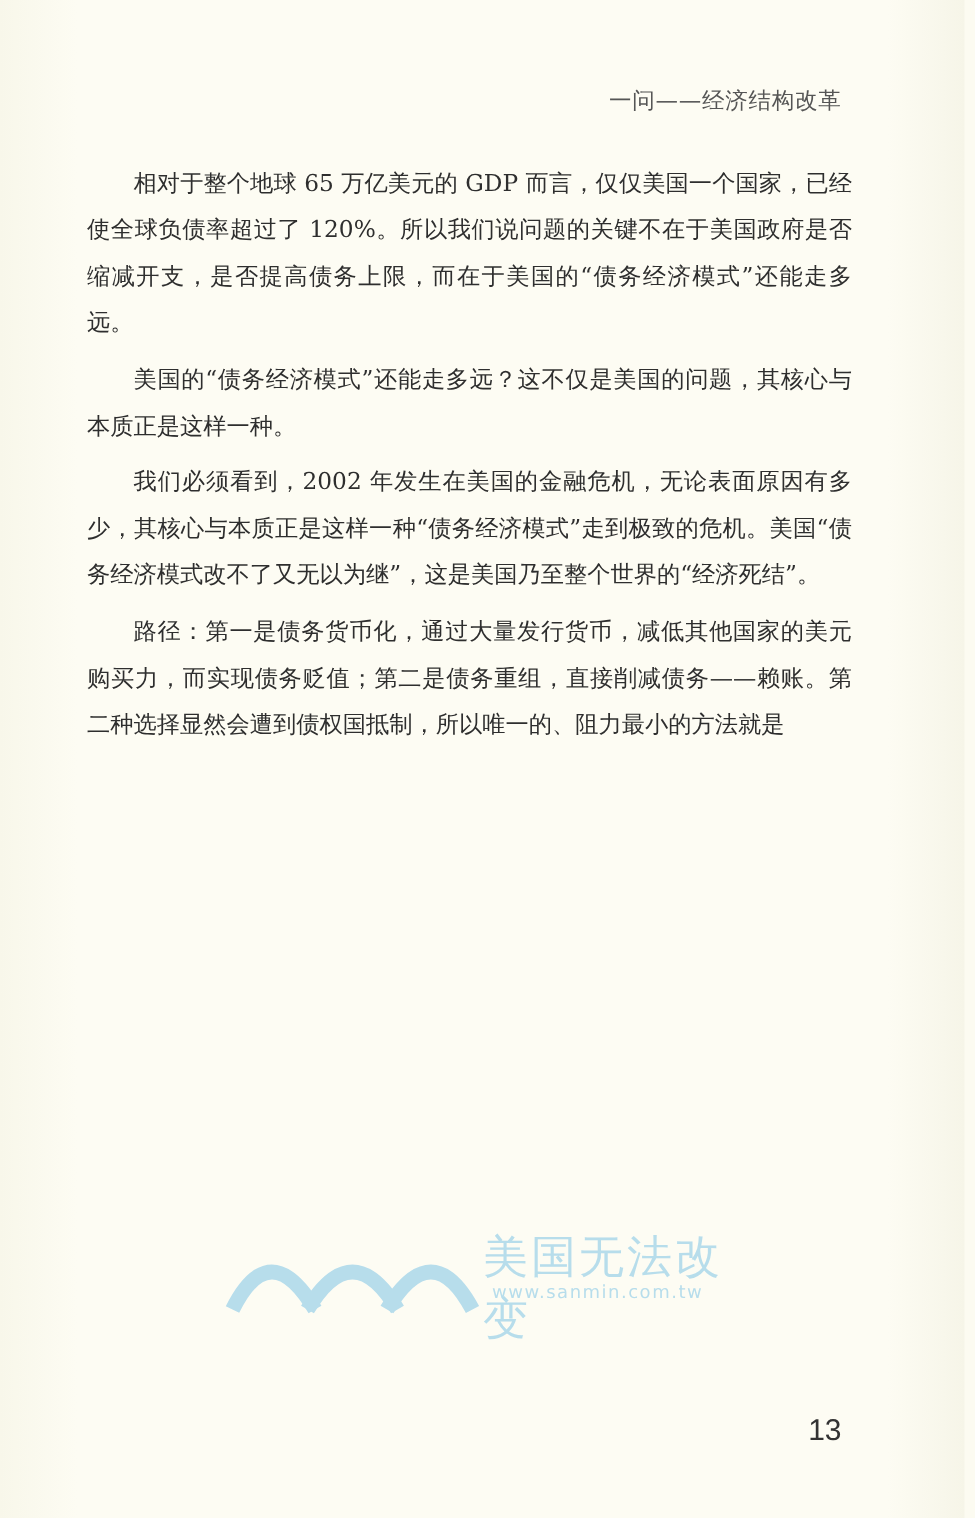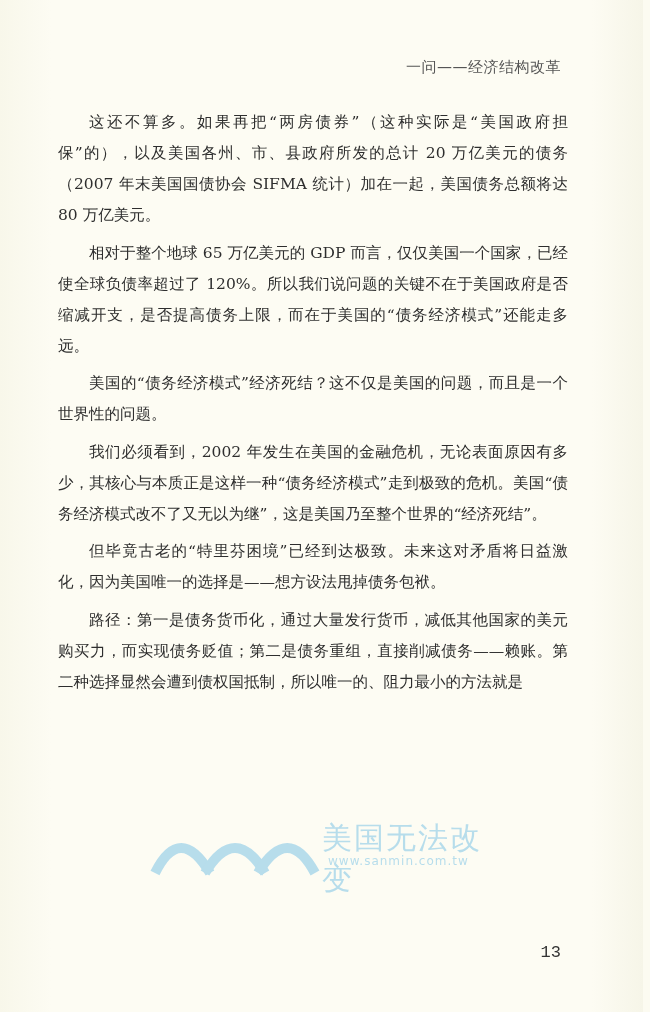--- a/index.html
+++ b/index.html
@@ -44,22 +44,22 @@
       margin: 0 0 6.5px 0;
       text-align: justify;
     }
     .body-text p.indent {
       text-indent: 2em;
     }
     .page-number {
       position: absolute;
       top: 943px;
       right: 82px;
-      font-family: Liberation Mono, monospace;
-      font-size: 17px;
+      font-family: Liberation Sans, sans-serif;
+      font-size: 20px;
       color: #333;
     }
     .watermark {
       position: absolute;
       left: 150px;
       top: 818px;
       width: 360px;
       height: 60px;
       pointer-events: none;
       opacity: 0.55;
@@ -89,25 +89,23 @@
     }
   </style>
 </head>
 <body>
 
 <div class="page">
 
   <div class="running-head">一问——经济结构改革</div>
 
   <div class="body-text">
-    <p class="p1 indent">这还不算多。如果再把“两房债券”（这种实际是“美国政府担保”的），以及美国各州、市、县政府所发的总计 20 万亿美元的债务（2007 年末美国国债协会 SIFMA 统计）加在一起，美国债务总额将达 80 万亿美元。</p>
     <p class="p2 indent">相对于整个地球 65 万亿美元的 GDP 而言，仅仅美国一个国家，已经使全球负债率超过了 120%。所以我们说问题的关键不在于美国政府是否缩减开支，是否提高债务上限，而在于美国的“债务经济模式”还能走多远。</p>
-    <p class="p3 indent">美国的“债务经济模式”经济死结？这不仅是美国的问题，而且是一个世界性的问题。</p>
+    <p class="p3 indent">美国的“债务经济模式”还能走多远？这不仅是美国的问题，其核心与本质正是这样一种。</p>
     <p class="p4 indent">我们必须看到，2002 年发生在美国的金融危机，无论表面原因有多少，其核心与本质正是这样一种“债务经济模式”走到极致的危机。美国“债务经济模式改不了又无以为继”，这是美国乃至整个世界的“经济死结”。</p>
-    <p class="p6 indent">但毕竟古老的“特里芬困境”已经到达极致。未来这对矛盾将日益激化，因为美国唯一的选择是——想方设法甩掉债务包袱。</p>
     <p class="p7 indent">路径：第一是债务货币化，通过大量发行货币，减低其他国家的美元购买力，而实现债务贬值；第二是债务重组，直接削减债务——赖账。第二种选择显然会遭到债权国抵制，所以唯一的、阻力最小的方法就是</p>
   </div>
 
   <div class="watermark">
     <svg class="wm-logo" width="170" height="58" viewBox="0 0 170 58">
       <path d="M5 55 Q30 5 60 55" stroke="#7ec4e6" stroke-width="10" fill="none"></path>
       <path d="M55 55 Q85 5 115 55" stroke="#7ec4e6" stroke-width="10" fill="none"></path>
       <path d="M108 55 Q138 5 165 55" stroke="#7ec4e6" stroke-width="10" fill="none"></path>
     </svg>
     <div class="wm-name">美国无法改变</div>

